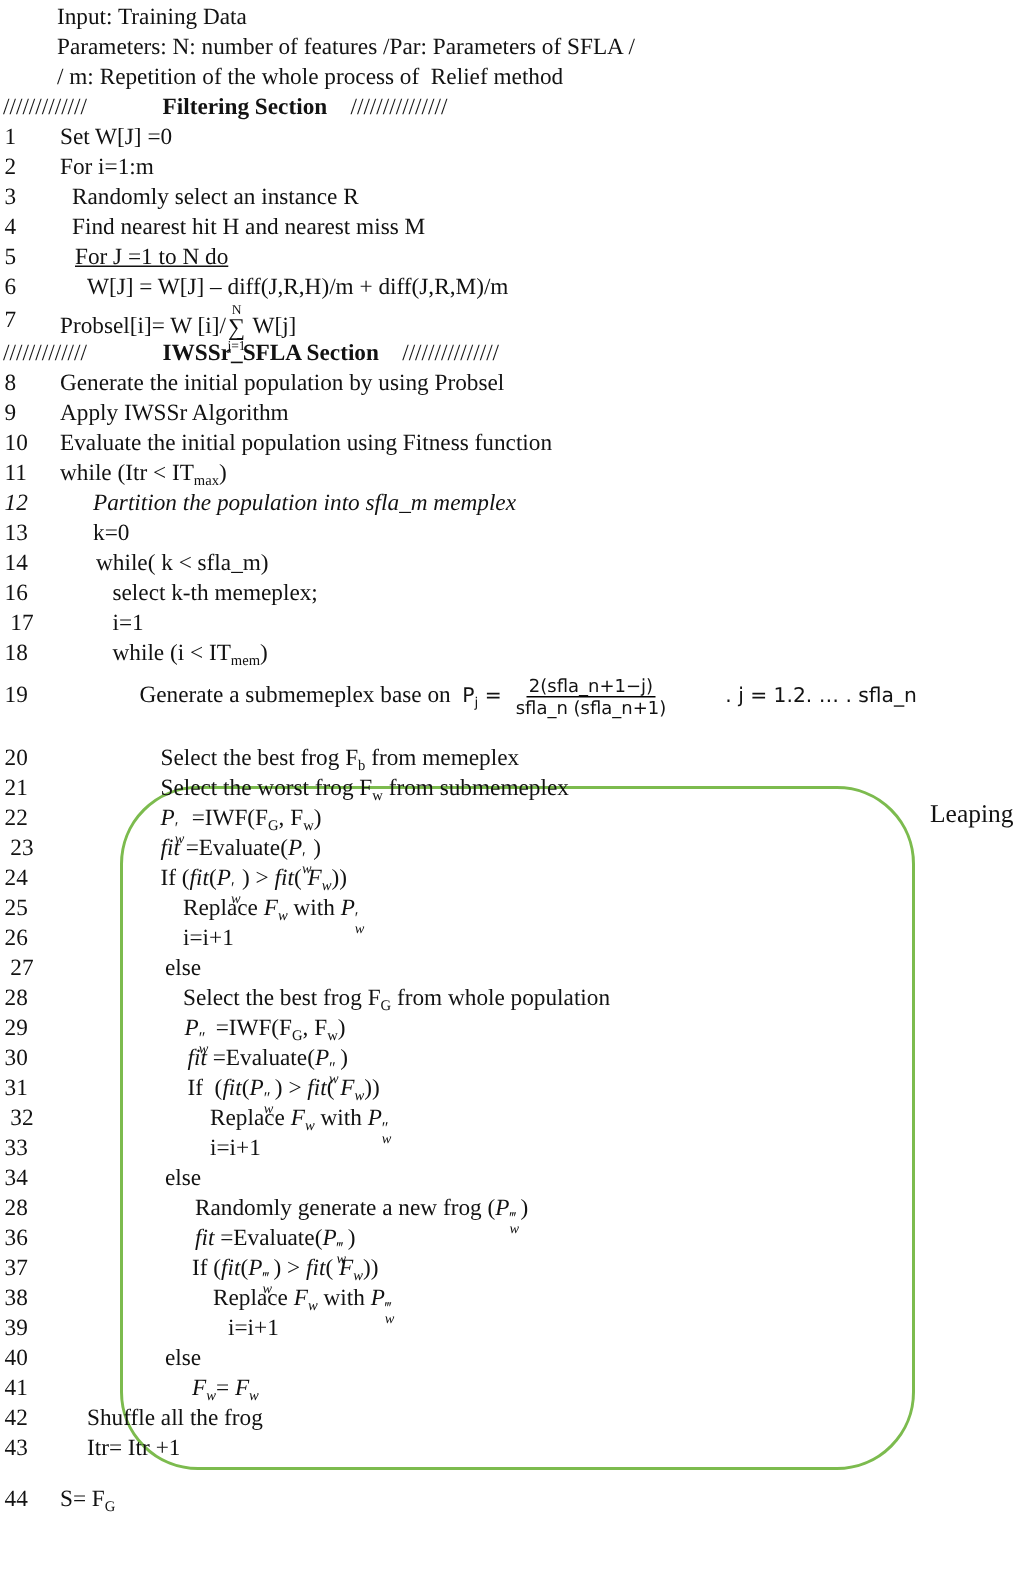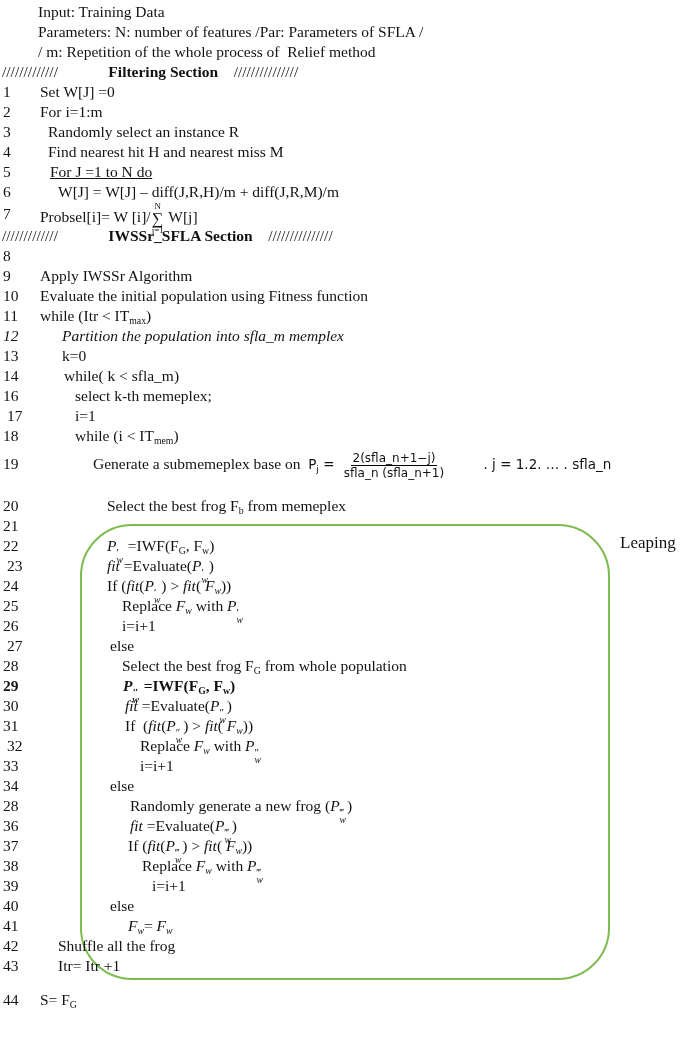--- a/index.html
+++ b/index.html
@@ -43,41 +43,41 @@
     <div class="row" style="height: 20px; line-height: 20px;"><span class="ct" style="left: 38px;"><span>/ m: Repetition of the whole process of  Relief method</span></span></div>
     <div class="row" style="height: 20px; line-height: 20px;"><span class="ct" style="left: 2px;"><span>/////////////             </span><span class="b">Filtering Section</span><span>    ///////////////</span></span></div>
     <div class="row" style="height: 20px; line-height: 20px;"><span class="num">1</span><span class="ct" style="left: 40px;"><span>Set W[J] =0</span></span></div>
     <div class="row" style="height: 20px; line-height: 20px;"><span class="num">2</span><span class="ct" style="left: 40px;"><span>For i=1:m</span></span></div>
     <div class="row" style="height: 20px; line-height: 20px;"><span class="num">3</span><span class="ct" style="left: 48px;"><span>Randomly select an instance R</span></span></div>
     <div class="row" style="height: 20px; line-height: 20px;"><span class="num">4</span><span class="ct" style="left: 48px;"><span>Find nearest hit H and nearest miss M</span></span></div>
     <div class="row" style="height: 20px; line-height: 20px;"><span class="num">5</span><span class="ct" style="left: 50px; text-decoration: underline;"><span>For J =1 to N do</span></span></div>
     <div class="row" style="height: 20px; line-height: 20px;"><span class="num">6</span><span class="ct" style="left: 58px;"><span>W[J] = W[J] – diff(J,R,H)/m + diff(J,R,M)/m</span></span></div>
     <div class="row" style="height: 24px; line-height: 24px;"><span class="num">7</span><span class="ct" style="left: 40px;"><span>Probsel[i]= W [i]/</span><span class="sum"><span>N</span><span class="sig">∑</span><span>j=1</span></span><span> W[j]</span></span></div>
     <div class="row" style="height: 20px; line-height: 20px;"><span class="ct" style="left: 2px;"><span>/////////////             </span><span class="b">IWSSr_SFLA Section</span><span>    ///////////////</span></span></div>
-    <div class="row" style="height: 20px; line-height: 20px;"><span class="num">8</span></div>
+    <div class="row" style="height: 20px; line-height: 20px;"><span class="num">8</span><span class="ct" style="left: 40px;"><span>Generate the initial population by using Probsel</span></span></div>
     <div class="row" style="height: 20px; line-height: 20px;"><span class="num">9</span><span class="ct" style="left: 40px;"><span>Apply IWSSr Algorithm</span></span></div>
     <div class="row" style="height: 20px; line-height: 20px;"><span class="num">10</span><span class="ct" style="left: 40px;"><span>Evaluate the initial population using Fitness function</span></span></div>
     <div class="row" style="height: 20px; line-height: 20px;"><span class="num">11</span><span class="ct" style="left: 40px;"><span>while (Itr &lt; IT</span><span class="sub">max</span><span>)</span></span></div>
     <div class="row" style="height: 20px; line-height: 20px; font-style: italic;"><span class="num">12</span><span class="ct" style="left: 62px;"><span>Partition the population into sfla_m memplex</span></span></div>
     <div class="row" style="height: 20px; line-height: 20px;"><span class="num">13</span><span class="ct" style="left: 62px;"><span>k=0</span></span></div>
     <div class="row" style="height: 20px; line-height: 20px;"><span class="num">14</span><span class="ct" style="left: 64px;"><span>while( k &lt; sfla_m)</span></span></div>
     <div class="row" style="height: 20px; line-height: 20px;"><span class="num">16</span><span class="ct" style="left: 75px;"><span>select k-th memeplex;</span></span></div>
     <div class="row" style="height: 20px; line-height: 20px;"><span class="num"> 17</span><span class="ct" style="left: 75px;"><span>i=1</span></span></div>
     <div class="row" style="height: 20px; line-height: 20px;"><span class="num">18</span><span class="ct" style="left: 75px;"><span>while (i &lt; IT</span><span class="sub">mem</span><span>)</span></span></div>
     <div class="row" style="height: 36px; line-height: 36px;"><span class="num">19</span><span class="ct" style="left: 93px;"><span>Generate a submemeplex base on  </span><span class="m">P</span><span class="msub">j</span><span class="m"> = </span><span class="frac"><span class="fn">2(sfla_n+1−j)</span><span class="fd">sfla_n (sfla_n+1)</span></span><span class="m">        . j = 1.2. … . sfla_n</span></span></div>
     <div class="row" style="height: 20px; line-height: 20px; margin-top: 14px;"><span class="num">20</span><span class="ct" style="left: 107px;"><span>Select the best frog F</span><span class="sub">b</span><span> from memeplex</span></span></div>
-    <div class="row" style="height: 20px; line-height: 20px;"><span class="num">21</span></div>
+    <div class="row" style="height: 20px; line-height: 20px;"><span class="num">21</span><span class="ct" style="left: 107px;"><span>Select the worst frog F</span><span class="sub">w</span><span> from submemeplex</span></span></div>
     <div class="row" style="height: 20px; line-height: 20px;"><span class="num">22</span><span class="ct" style="left: 107px;"><span class="i">P</span><span class="stk"><span class="t">′</span><span class="bm">w</span></span><span> =IWF(F</span><span class="sub">G</span><span>, F</span><span class="sub">w</span><span>)</span></span></div>
     <div class="row" style="height: 20px; line-height: 20px;"><span class="num"> 23</span><span class="ct" style="left: 107px;"><span class="i">fit</span><span> =Evaluate(</span><span class="i">P</span><span class="stk"><span class="t">′</span><span class="bm">w</span></span><span>)</span></span></div>
     <div class="row" style="height: 20px; line-height: 20px;"><span class="num">24</span><span class="ct" style="left: 107px;"><span>If (</span><span class="i">fit</span><span>(</span><span class="i">P</span><span class="stk"><span class="t">′</span><span class="bm">w</span></span><span>) &gt; </span><span class="i">fit</span><span>( </span><span class="i">F</span><span class="isub">w</span><span>))</span></span></div>
     <div class="row" style="height: 20px; line-height: 20px;"><span class="num">25</span><span class="ct" style="left: 122px;"><span>Replace </span><span class="i">F</span><span class="isub">w</span><span> with </span><span class="i">P</span><span class="stk"><span class="t">′</span><span class="bm">w</span></span></span></div>
     <div class="row" style="height: 20px; line-height: 20px;"><span class="num">26</span><span class="ct" style="left: 122px;"><span>i=i+1</span></span></div>
     <div class="row" style="height: 20px; line-height: 20px;"><span class="num"> 27</span><span class="ct" style="left: 110px;"><span>else</span></span></div>
     <div class="row" style="height: 20px; line-height: 20px;"><span class="num">28</span><span class="ct" style="left: 122px;"><span>Select the best frog F</span><span class="sub">G</span><span> from whole population</span></span></div>
-    <div class="row" style="height: 20px; line-height: 20px; font-weight: bold;"><span class="num">29</span><span class="ct" style="left: 123px;"><span class="i">P</span><span class="stk"><span class="t">″</span><span class="bm">w</span></span><span> =IWF(F</span><span class="sub">G</span><span>, F</span><span class="sub">w</span><span>)</span></span></div>
+    <div class="row" style="height: 20px; line-height: 20px;"><span class="num">29</span><span class="ct" style="left: 123px;"><span class="i">P</span><span class="stk"><span class="t">″</span><span class="bm">w</span></span><span> =IWF(F</span><span class="sub">G</span><span>, F</span><span class="sub">w</span><span>)</span></span></div>
     <div class="row" style="height: 20px; line-height: 20px;"><span class="num">30</span><span class="ct" style="left: 125px;"><span class="i">fit</span><span> =Evaluate(</span><span class="i">P</span><span class="stk"><span class="t">″</span><span class="bm">w</span></span><span>)</span></span></div>
     <div class="row" style="height: 20px; line-height: 20px;"><span class="num">31</span><span class="ct" style="left: 125px;"><span>If  (</span><span class="i">fit</span><span>(</span><span class="i">P</span><span class="stk"><span class="t">″</span><span class="bm">w</span></span><span>) &gt; </span><span class="i">fit</span><span>( </span><span class="i">F</span><span class="isub">w</span><span>))</span></span></div>
     <div class="row" style="height: 20px; line-height: 20px;"><span class="num"> 32</span><span class="ct" style="left: 140px;"><span>Replace </span><span class="i">F</span><span class="isub">w</span><span> with </span><span class="i">P</span><span class="stk"><span class="t">″</span><span class="bm">w</span></span></span></div>
     <div class="row" style="height: 20px; line-height: 20px;"><span class="num">33</span><span class="ct" style="left: 140px;"><span>i=i+1</span></span></div>
     <div class="row" style="height: 20px; line-height: 20px;"><span class="num">34</span><span class="ct" style="left: 110px;"><span>else</span></span></div>
     <div class="row" style="height: 20px; line-height: 20px;"><span class="num">28</span><span class="ct" style="left: 130px;"><span>Randomly generate a new frog (</span><span class="i">P</span><span class="stk"><span class="t">‴</span><span class="bm">w</span></span><span>)</span></span></div>
     <div class="row" style="height: 20px; line-height: 20px;"><span class="num">36</span><span class="ct" style="left: 130px;"><span class="i">fit</span><span> =Evaluate(</span><span class="i">P</span><span class="stk"><span class="t">‴</span><span class="bm">w</span></span><span>)</span></span></div>
     <div class="row" style="height: 20px; line-height: 20px;"><span class="num">37</span><span class="ct" style="left: 128px;"><span>If (</span><span class="i">fit</span><span>(</span><span class="i">P</span><span class="stk"><span class="t">‴</span><span class="bm">w</span></span><span>) &gt; </span><span class="i">fit</span><span>( </span><span class="i">F</span><span class="isub">w</span><span>))</span></span></div>
     <div class="row" style="height: 20px; line-height: 20px;"><span class="num">38</span><span class="ct" style="left: 142px;"><span>Replace </span><span class="i">F</span><span class="isub">w</span><span> with </span><span class="i">P</span><span class="stk"><span class="t">‴</span><span class="bm">w</span></span></span></div>
     <div class="row" style="height: 20px; line-height: 20px;"><span class="num">39</span><span class="ct" style="left: 152px;"><span>i=i+1</span></span></div>

